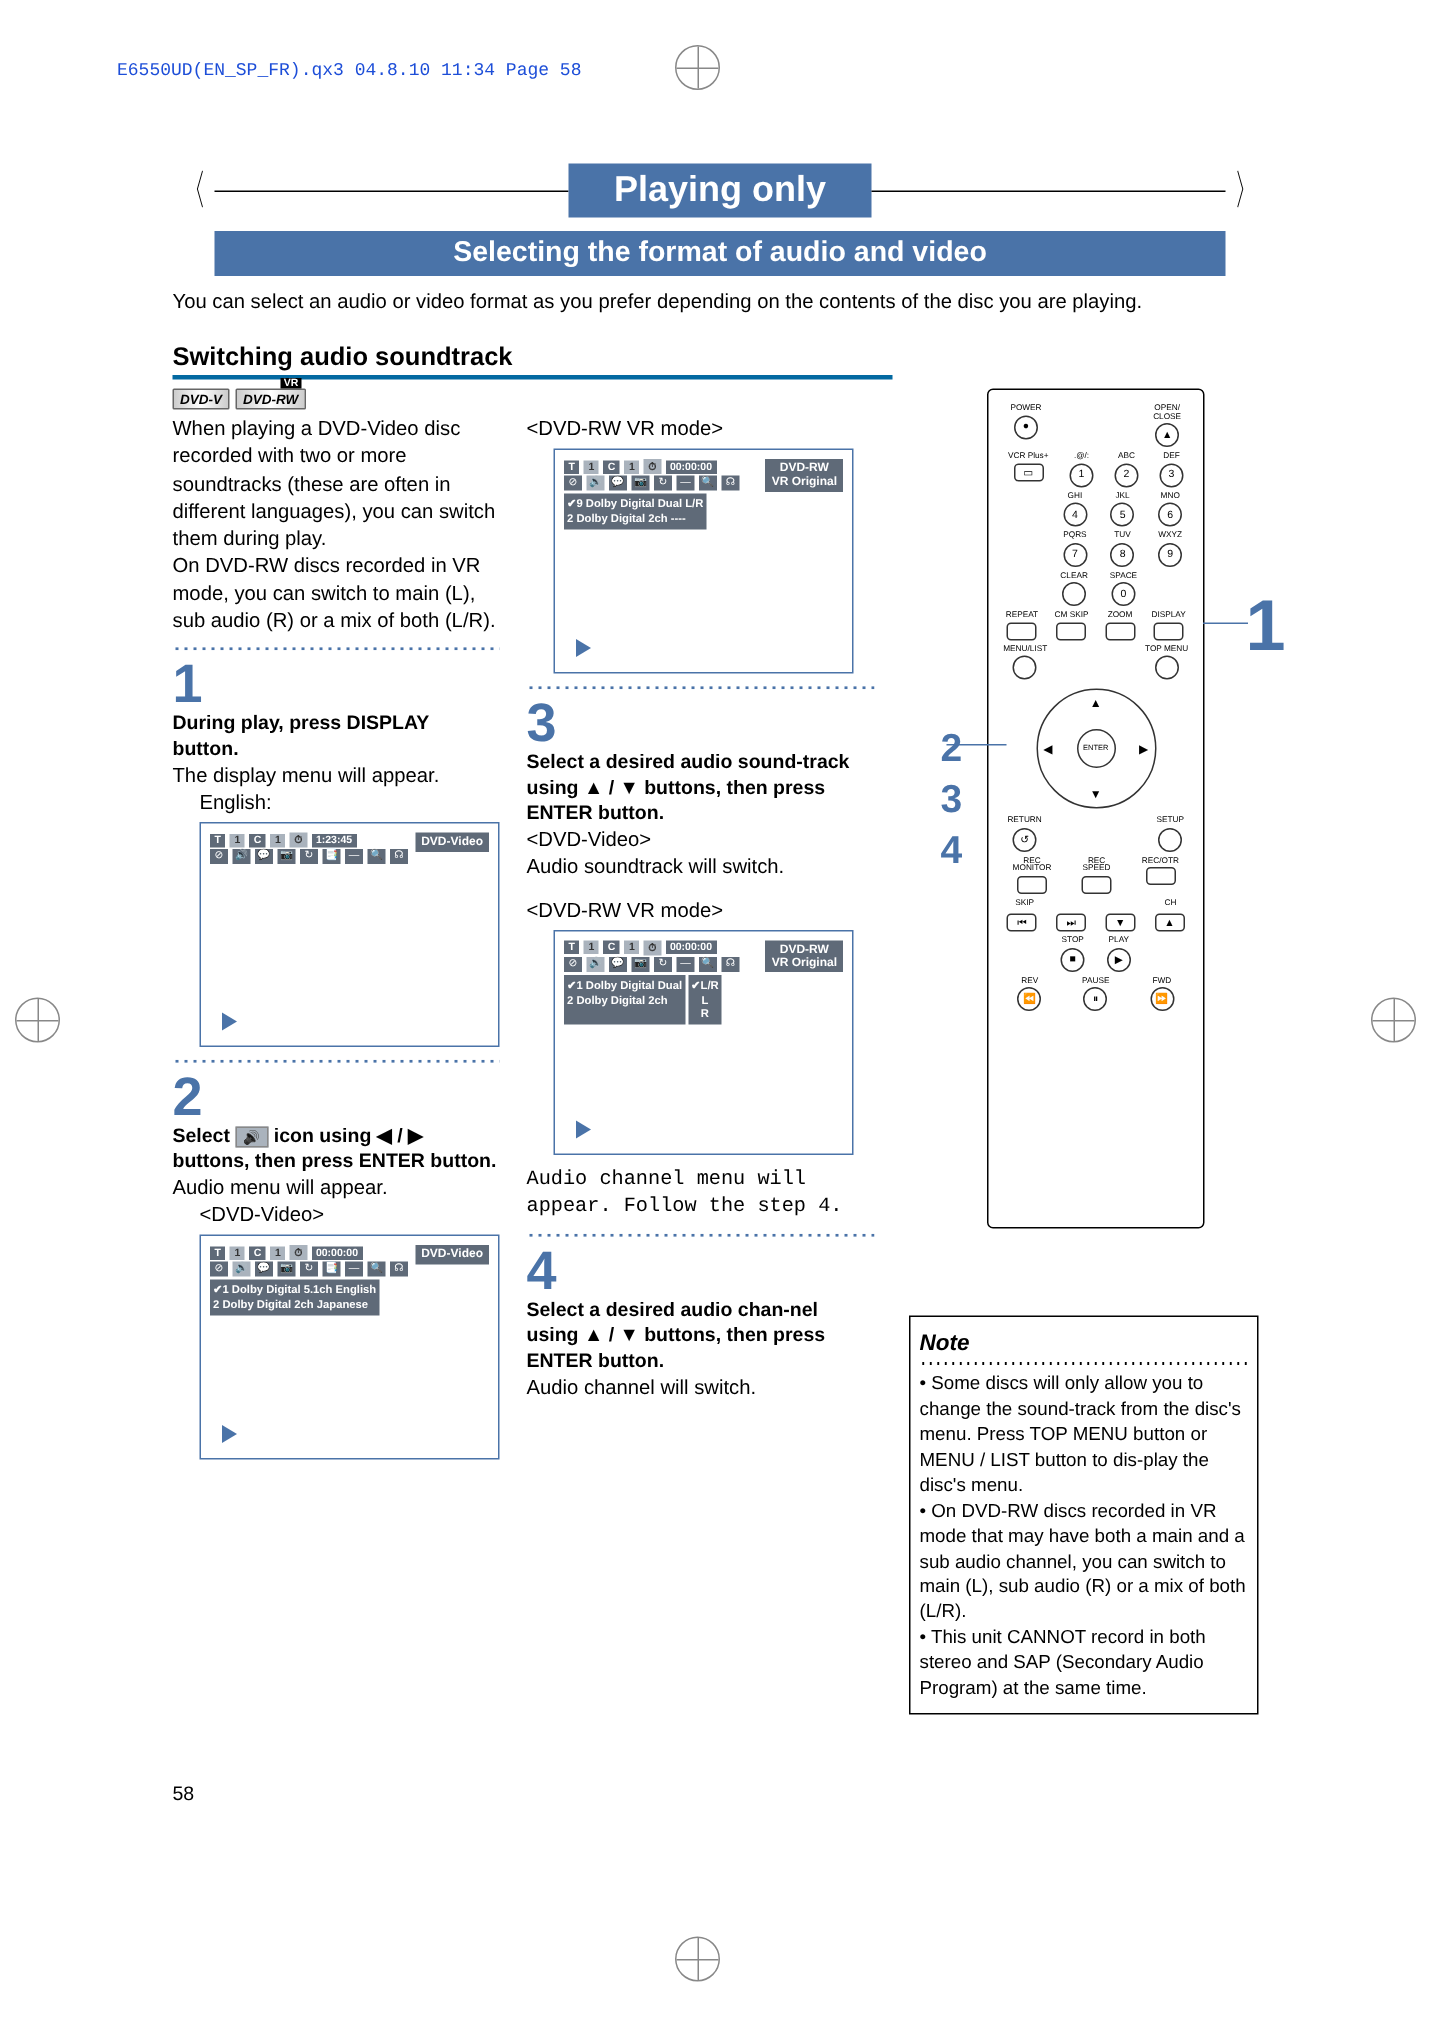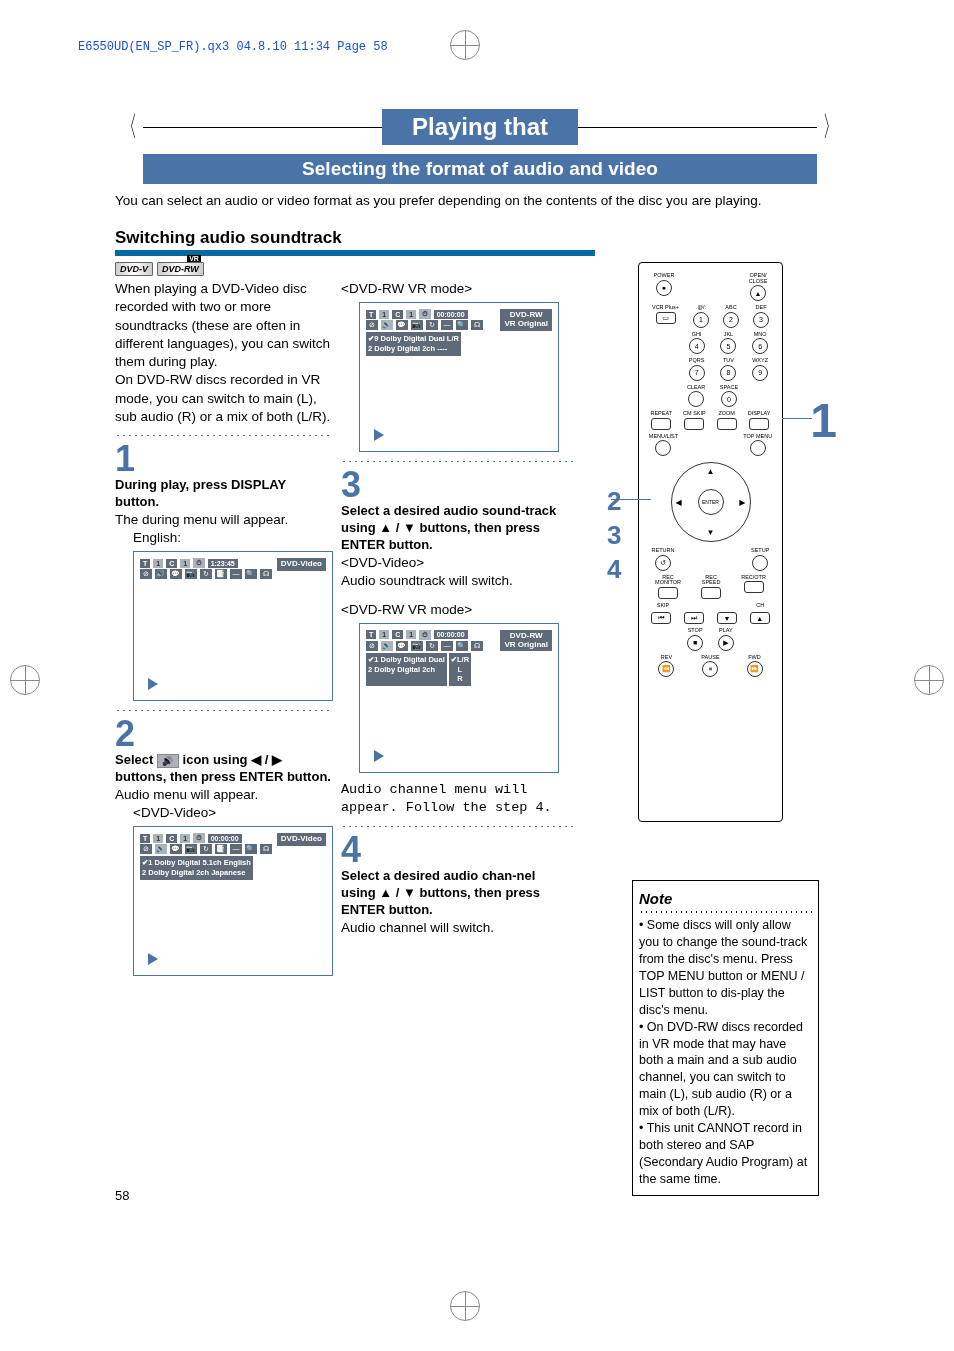--- a/index.html
+++ b/index.html
@@ -63,25 +63,25 @@
       color: #fff;
       font-size: 19px;
       font-weight: bold;
       text-align: center;
       padding: 4px 0;
       margin: 0 28px 8px 28px;
     }
     .intro { margin: 0 0 18px 0; line-height: 1.4; font-size: 14px; }
     .section-title {
       font-size: 17px; font-weight: bold;
-      border-bottom: 6px solid #0369a1;
+      border-bottom: 3px solid #0369a1;
       padding-bottom: 2px; margin-bottom: 6px;
       width: 480px;
     }
-    .columns { display: flex; gap: 8px; }
+    .columns { display: flex; gap: 18px; }
     .col-left { width: 218px; }
     .col-mid { width: 232px; }
     .col-right { width: 232px; position: relative; }
     .disc-icons { display: flex; gap: 4px; margin-bottom: 4px; }
     .disc-icon {
       border: 1px solid #666; font-size: 9px;
       font-style: italic; font-weight: bold;
       padding: 1px 4px;
       background: linear-gradient(90deg, #ccc 0%, #fff 50%, #ccc 100%);
       border-radius: 1px;
@@ -183,21 +183,21 @@
     }
     .note-box {
       border: 1px solid #000;
       padding: 8px 6px;
       margin-top: 18px;
       font-size: 12.5px;
       line-height: 1.35;
       position: absolute;
       top: 600px;
       right: -6px;
-      width: 187px;
+      width: 233px;
     }
     .note-title { font-style: italic; font-weight: bold; font-size: 15px; }
     .note-dots {
       height: 2px;
       background-image: radial-gradient(circle, #000 0.8px, transparent 0.8px);
       background-size: 5px 2px;
       margin: 2px 0 4px 0;
     }
     .page-num { position: absolute; bottom: -100px; left: 0; font-size: 13px; }
     .audio-icon-inline {
@@ -236,21 +236,21 @@
 <div class="registration reg-left"></div>
 <div class="registration reg-bottom"></div>
 
 <div class="header-line">E6550UD(EN_SP_FR).qx3  04.8.10  11:34  Page 58</div>
 
 <div class="page-content">
 
   <div class="title-bar">
     <span class="title-chevron-l">〈</span>
     <div class="title-line"></div>
-    <div class="title-text">Playing that</div>
+    <div class="title-text">Playing only</div>
     <div class="title-line"></div>
     <span class="title-chevron-r">〉</span>
   </div>
 
   <div class="subtitle-bar">Selecting the format of audio and video</div>
 
   <div class="intro body-text">You can select an audio or video format as you prefer depending on the contents of the disc you are playing.</div>
 
   <div class="section-title">Switching audio soundtrack</div>
 
@@ -260,21 +260,21 @@
       <div class="disc-icons">
         <span class="disc-icon">DVD-V</span>
         <span class="disc-icon vr">DVD-RW</span>
       </div>
       <div class="body-text" style="white-space:pre-line;">When playing a DVD-Video disc recorded with two or more soundtracks (these are often in different languages), you can switch them during play.
 On DVD-RW discs recorded in VR mode, you can switch to main (L), sub audio (R) or a mix of both (L/R).</div>
 
       <div class="dots"></div>
       <div class="step-num">1</div>
       <div class="step-heading">During play, press DISPLAY button.</div>
-      <div class="body-text">The during menu will appear.</div>
+      <div class="body-text">The display menu will appear.</div>
       <div class="body-text" style="margin-left:18px;">English:</div>
 
       <div class="screen-box" style="margin-left:18px;">
         <div style="display:inline-block;">
           <div class="osd-row">
             <span class="osd-cell">T</span>
             <span class="osd-cell light">1</span>
             <span class="osd-cell">C</span>
             <span class="osd-cell light">1</span>
             <span class="osd-cell light">⏱</span>

